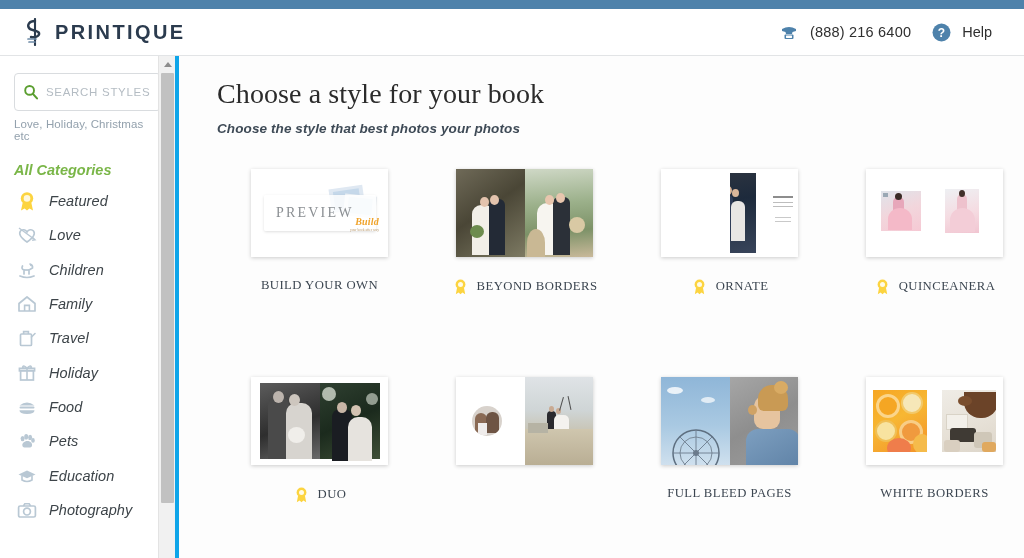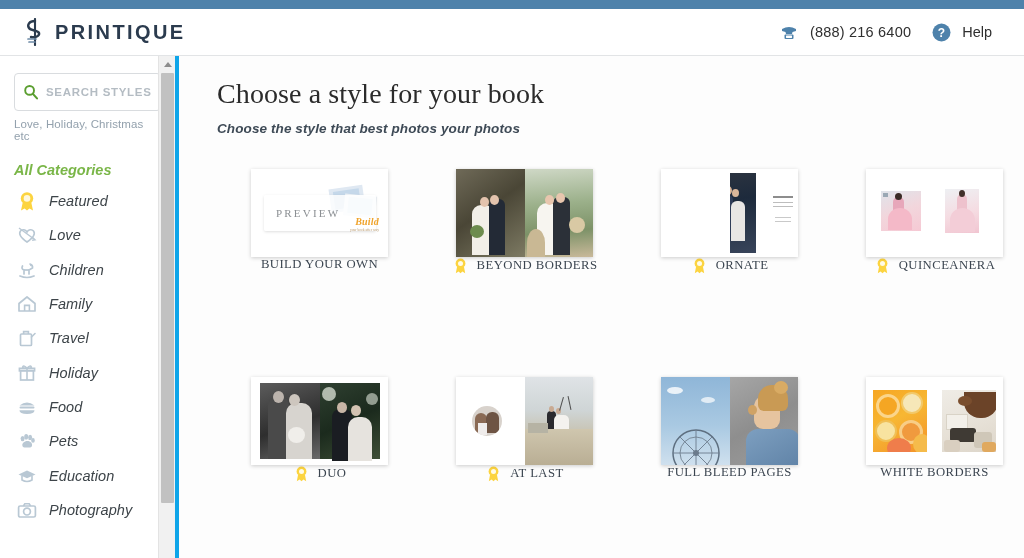--- a/index.html
+++ b/index.html
@@ -66,21 +66,20 @@
     background: #fff;
   }
   .search-icon { width: 16px; height: 16px; display: block; flex: none; }
   .search-input {
     border: none; outline: none;
     font-size: 11.5px; letter-spacing: .7px;
     color: #9aa3ab;
     font-family: "Liberation Sans", sans-serif;
     width: 100%;
     background: transparent;
-    font-weight: bold;
   }
   .search-input::placeholder { color: #b4bcc3; }
   .search-hint {
     margin: 7px 14px 0 14px;
     font-size: 11.5px;
     color: #93a1ad;
     letter-spacing: .1px;
   }
   .all-categories {
     margin: 20px 0 6px 14px;
@@ -170,20 +169,21 @@
     box-shadow: 0 1px 4px rgba(0,0,0,.20);
     margin: 0 auto;
     overflow: hidden;
     position: relative;
     cursor: pointer;
   }
   .spread { width: 100%; height: 100%; display: flex; position: relative; }
   .half { width: 50%; height: 100%; position: relative; overflow: hidden; }
 
   .style-name-row {
+    margin-top: 21px;
     display: flex; align-items: center; justify-content: center;
     gap: 8px;
   }
   .badge-icon { width: 17px; height: 17px; display: block; flex: none; }
   .style-name {
     font-size: 12.7px;
     letter-spacing: .45px;
     color: #3b4550;
   }
 
@@ -193,21 +193,21 @@
     left: 13px; top: 26px;
     width: 112px; height: 36px;
     background: rgba(255,255,255,.82);
     box-shadow: 0 1px 3px rgba(0,0,0,.13);
     border-radius: 2px;
     display: flex; align-items: center;
     padding-left: 12px;
     z-index: 3;
   }
   .preview-text {
-    font-size: 11px; letter-spacing: 2.2px; color: #8b8f93;
+    font-size: 14px; letter-spacing: 2.2px; color: #8b8f93;
   }
   .byo-img {
     position: absolute; right: 6px; top: 14px;
     width: 58px; height: 48px; z-index: 2;
   }
   .build-word {
     position: absolute; right: 9px; top: 47px;
     font-size: 10px; font-weight: bold; color: #f0a32a;
     font-style: italic; z-index: 4; letter-spacing: .2px;
   }
@@ -570,30 +570,20 @@
               <div style="position:absolute;left:22px;top:34px;width:9px;height:30px;background:#2a2a2e;border-radius:4px 4px 0 0;"></div>
               <div style="position:absolute;left:29px;top:38px;width:15px;height:30px;background:#f4f2ee;border-radius:5px 5px 0 0;"></div>
               <div style="position:absolute;left:24px;top:29px;width:5px;height:6px;background:#c9aa92;border-radius:50%;"></div>
               <div style="position:absolute;left:31px;top:31px;width:5px;height:6px;background:#c9aa92;border-radius:50%;"></div>
               <div style="position:absolute;left:0px;top:52px;width:68px;height:36px;background:linear-gradient(180deg,#cfc6ae 0%,#b9ae94 100%);"></div>
               <div style="position:absolute;left:3px;top:46px;width:20px;height:10px;background:#b6b3a4;"></div>
               <div style="position:absolute;left:36px;top:20px;width:1.4px;height:14px;background:#4d4d4d;transform:rotate(16deg);"></div>
               <div style="position:absolute;left:44px;top:19px;width:1.4px;height:14px;background:#4d4d4d;transform:rotate(-12deg);"></div>
             </div>
           </div>
-        </div>
-        <div class="style-name-row">
-          <span class="badge-icon">
-            <svg viewBox="0 0 17 17" width="17" height="17">
-              <circle cx="8.5" cy="6.4" r="4.9" fill="#fcd440"></circle>
-              <circle cx="8.5" cy="6.4" r="2.5" fill="#fffbe6"></circle>
-              <path d="M5 10 L3.8 16.2 L6.6 14.5 L8.5 16.3 L10.4 14.5 L13.2 16.2 L12 10 Z" fill="#fcd440"></path>
-            </svg>
-          </span>
-          <span class="style-name">AT LAST</span>
         </div>
       </div>
 
       <div class="style-cell">
         <div class="thumb-frame">
           <div class="spread">
             <div class="half" style="background:linear-gradient(180deg,#8fb6d8 0%,#a9c9e2 55%,#cfe0ee 100%);">
               <div style="position:absolute;left:6px;top:10px;width:16px;height:7px;background:#ffffff;border-radius:50%;opacity:.8;"></div>
               <div style="position:absolute;left:40px;top:20px;width:14px;height:6px;background:#ffffff;border-radius:50%;opacity:.7;"></div>
               <svg style="position:absolute;left:6px;top:46px;" width="58" height="44" viewBox="0 0 58 44">

